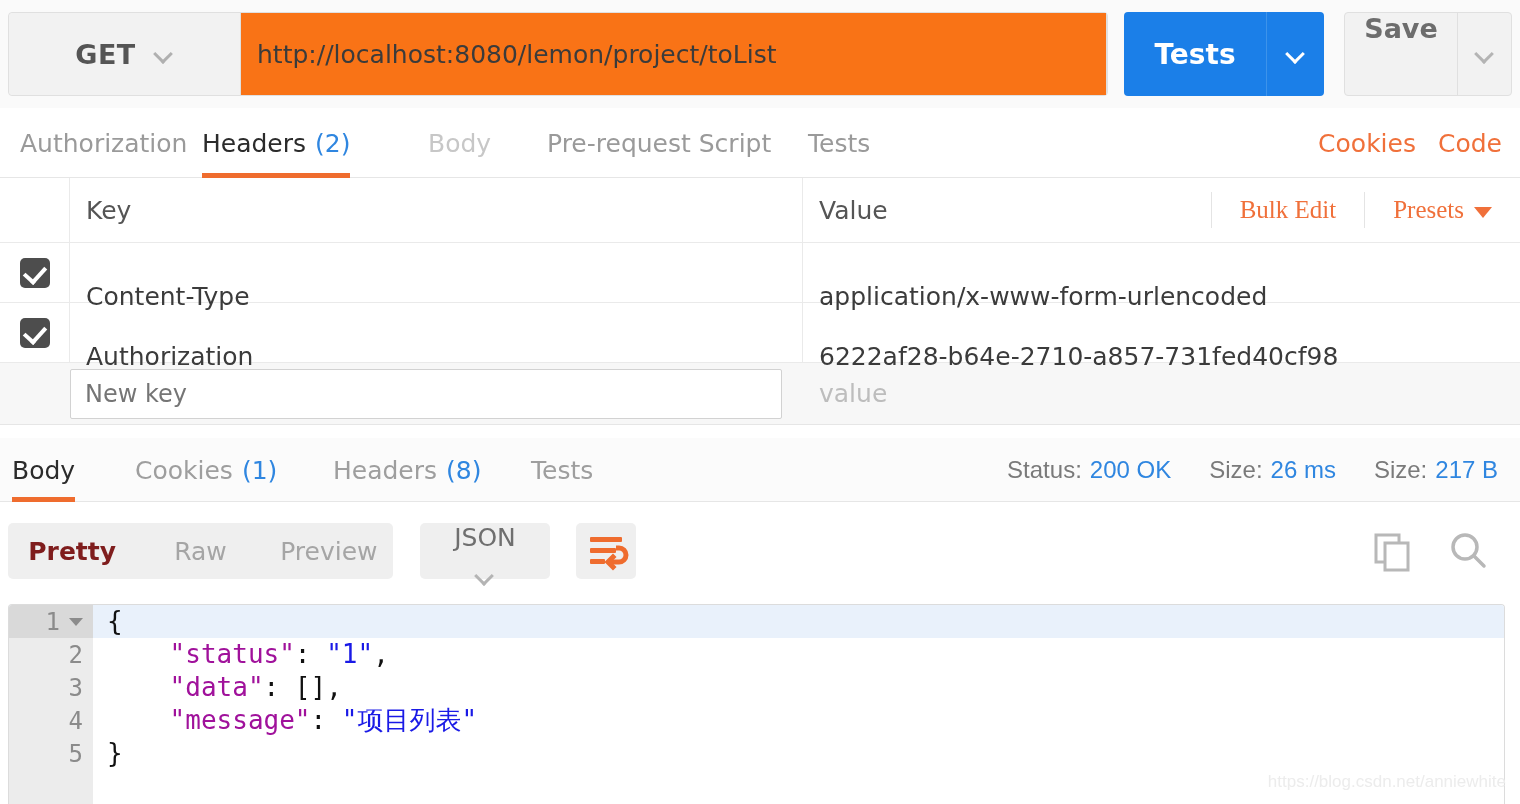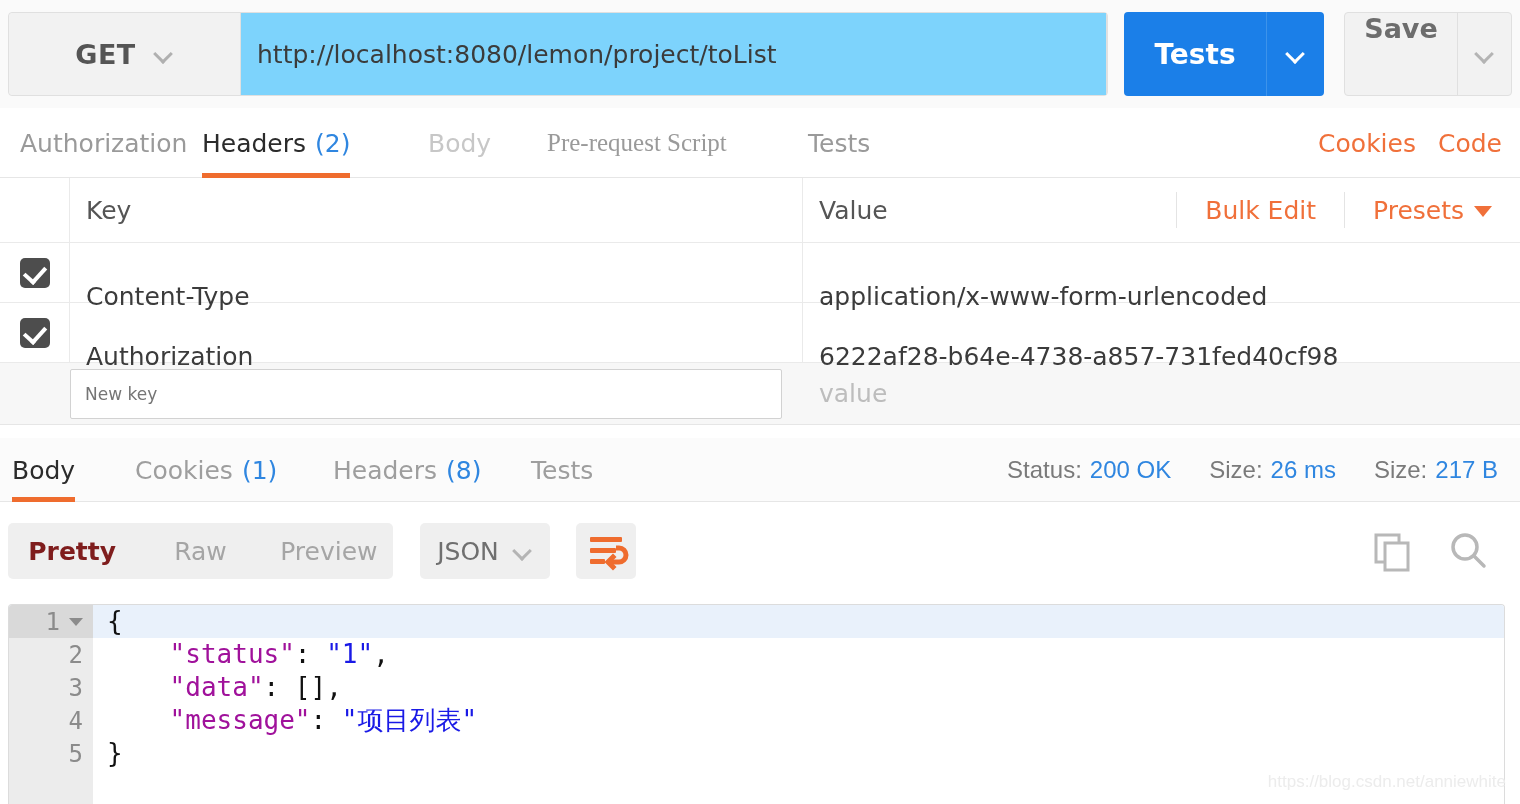--- a/index.html
+++ b/index.html
@@ -20,21 +20,21 @@
   .method-box { width: 232px; display: flex; align-items: center; justify-content: center;
                 gap: 18px; background: #f2f2f2; border-right: 1px solid #e0e0e0;
                 border-radius: 4px 0 0 4px; cursor: pointer; }
   .method-label { font-size: 27px; font-weight: bold; color: #555555; letter-spacing: .5px; }
   .chev { display: inline-block; width: 20px; height: 20px; position: relative; }
   .chev::before { content:''; position:absolute; left:2px; top:3px; width:11px; height:11px;
                   border-right:3px solid #b4b4b4; border-bottom:3px solid #b4b4b4;
                   transform: rotate(45deg); }
   .chev.dark::before { border-color: #b0b0b0; }
   .chev.white::before { border-color: #ffffff; }
-  .url-input { flex: 1; background: #7dd3fc; display: flex; align-items: center;
+  .url-input { flex: 1; background: #f97316; display: flex; align-items: center;
                padding: 0 16px; border-right: 1px solid #e0e0e0; }
   .url-text { font-size: 25px; color: #3b3b3b; white-space: nowrap; }
   .params-btn { width: 177px; display: flex; align-items: center; justify-content: center;
                 background: #f2f2f2; border-radius: 0 4px 4px 0; cursor: pointer; }
   .params-btn span { font-size: 25px; color: #4a4a4a; }
 
   .send-group { position: absolute; left: 1124px; top: 12px; height: 84px; width: 200px;
                 display: flex; border-radius: 4px; overflow: hidden; }
   .send-btn { flex: 1; background: #1b7fe8; display: flex; align-items: center;
               justify-content: center; cursor: pointer; }
@@ -74,34 +74,34 @@
   .c-key { width: 733px; border-right: 1px solid #eaeaea; display: flex; align-items: center;
            padding-left: 16px; }
   .c-val { flex: 1; display: flex; align-items: center; padding-left: 16px; }
   .hdr-txt { font-size: 25px; color: #555555; }
   .cell-txt { font-size: 25px; color: #3b3b3b; margin-top: 48px; }
   .cbox { width: 30px; height: 30px; background: #4d4d4d; border-radius: 5px;
           position: relative; cursor: pointer; }
   .cbox::after { content:''; position:absolute; left:8px; top:4px; width:10px; height:17px;
                  border-right:4px solid #fff; border-bottom:4px solid #fff;
                  transform: rotate(42deg); }
-  .val-actions { margin-left: auto; display: flex; align-items: center; height: 100%; }
+  .val-actions { margin-left: auto; display: flex; align-items: center; height: 100%; font-family: Liberation Serif, serif; }
   .val-actions .sep { width: 1px; height: 36px; background: #e4e4e4; }
   .val-actions a { font-size: 25px; color: #f0703a; text-decoration: none;
                    padding: 0 28px; cursor: pointer; white-space: nowrap; }
   .caret-o { display:inline-block; width:0; height:0; margin-left:10px;
              border-left:9px solid transparent; border-right:9px solid transparent;
              border-top:11px solid #f0703a; vertical-align: middle; }
 
   .newrow { display: flex; height: 62px; background: #f7f7f7;
             border-bottom: 1px solid #e6e6e6; }
   .newrow .c-check { border-right: none; }
   .newkey-wrap { width: 733px; display: flex; align-items: center; }
   .newkey { width: 712px; height: 50px; background: #ffffff; border: 1px solid #d2d2d2;
-            border-radius: 2px; padding: 0 14px; font-size: 17px; color: #b9b9b9;
+            border-radius: 2px; padding: 0 14px; font-size: 24px; color: #b9b9b9;
             font-family: "DejaVu Sans", "Liberation Sans", sans-serif; outline: none; }
   .newval { flex: 1; display: flex; align-items: center; padding-left: 16px; }
   .newval span { font-size: 25px; color: #bdbdbd; }
 
   
   .res-tabs { position: absolute; left: 0; top: 438px; width: 1520px; height: 64px;
               background: #fbfbfb; border-bottom: 1px solid #e6e6e6; }
   .res-tab { position: absolute; top: 0; height: 64px; display: flex; align-items: center;
              cursor: pointer; }
   .res-tab .lbl { font-size: 25px; color: #9e9e9e; }
@@ -117,21 +117,21 @@
 
   
   .body-bar { position: absolute; left: 0; top: 502px; width: 1520px; height: 97px;
               background: #ffffff; }
   .seg { position: absolute; left: 8px; top: 21px; height: 56px; width: 385px;
          background: #efefef; border-radius: 5px; display: flex; align-items: center; }
   .seg-item { flex: 1; text-align: center; font-size: 25px; color: #a5a5a5; cursor: pointer; }
   .seg-item.active { color: #7f1d1d; font-weight: bold; }
   .fmt-sel { position: absolute; left: 420px; top: 21px; height: 56px; width: 130px;
              background: #efefef; border-radius: 5px; display: flex; align-items: center;
-             justify-content: center; gap: 14px; cursor: pointer; }
+             justify-content: center; gap: 14px; cursor: pointer; flex-direction: column; }
   .fmt-sel span { font-size: 25px; color: #6f6f6f; }
   .wrap-btn { position: absolute; left: 576px; top: 21px; width: 60px; height: 56px;
               background: #efefef; border-radius: 5px; cursor: pointer; }
   .icons-right { position: absolute; right: 30px; top: 21px; height: 56px; display: flex;
                  align-items: center; gap: 32px; }
   .ibtn { cursor: pointer; display: flex; align-items: center; justify-content: center; }
 
   
   .code { position: absolute; left: 8px; top: 604px; width: 1497px; height: 200px;
           background: #ffffff; border: 1px solid #dcdcdc; border-bottom: none;
@@ -195,21 +195,21 @@
       <span class="lbl">Authorization</span>
     </div>
     <div class="tab active" style="left:202px;">
       <span class="lbl">Headers</span>
       <span class="cnt">(2)</span>
       <span class="underline"></span>
     </div>
     <div class="tab dim" style="left:428px;">
       <span class="lbl">Body</span>
     </div>
-    <div class="tab" style="left:547px;font-family:Liberation Serif, serif;">
+    <div class="tab" style="left:547px;">
       <span class="lbl">Pre-request Script</span>
     </div>
     <div class="tab" style="left:808px;">
       <span class="lbl">Tests</span>
     </div>
     <div class="right-links">
       <a>Cookies</a>
       <a>Code</a>
     </div>
   </div>
@@ -244,21 +244,21 @@
     </div>
 
     <div class="tbl-row">
       <div class="c-check">
         <span class="cbox"></span>
       </div>
       <div class="c-key">
         <span class="cell-txt">Authorization</span>
       </div>
       <div class="c-val">
-        <span class="cell-txt">6222af28-b64e-4738-a857-731fed40cf98</span>
+        <span class="cell-txt">6222af28-b64e-2710-a857-731fed40cf98</span>
       </div>
     </div>
 
     <div class="newrow">
       <div class="c-check"></div>
       <div class="newkey-wrap">
         <input class="newkey" placeholder="New key" style="">
       </div>
       <div class="newval">
         <span>value</span>

